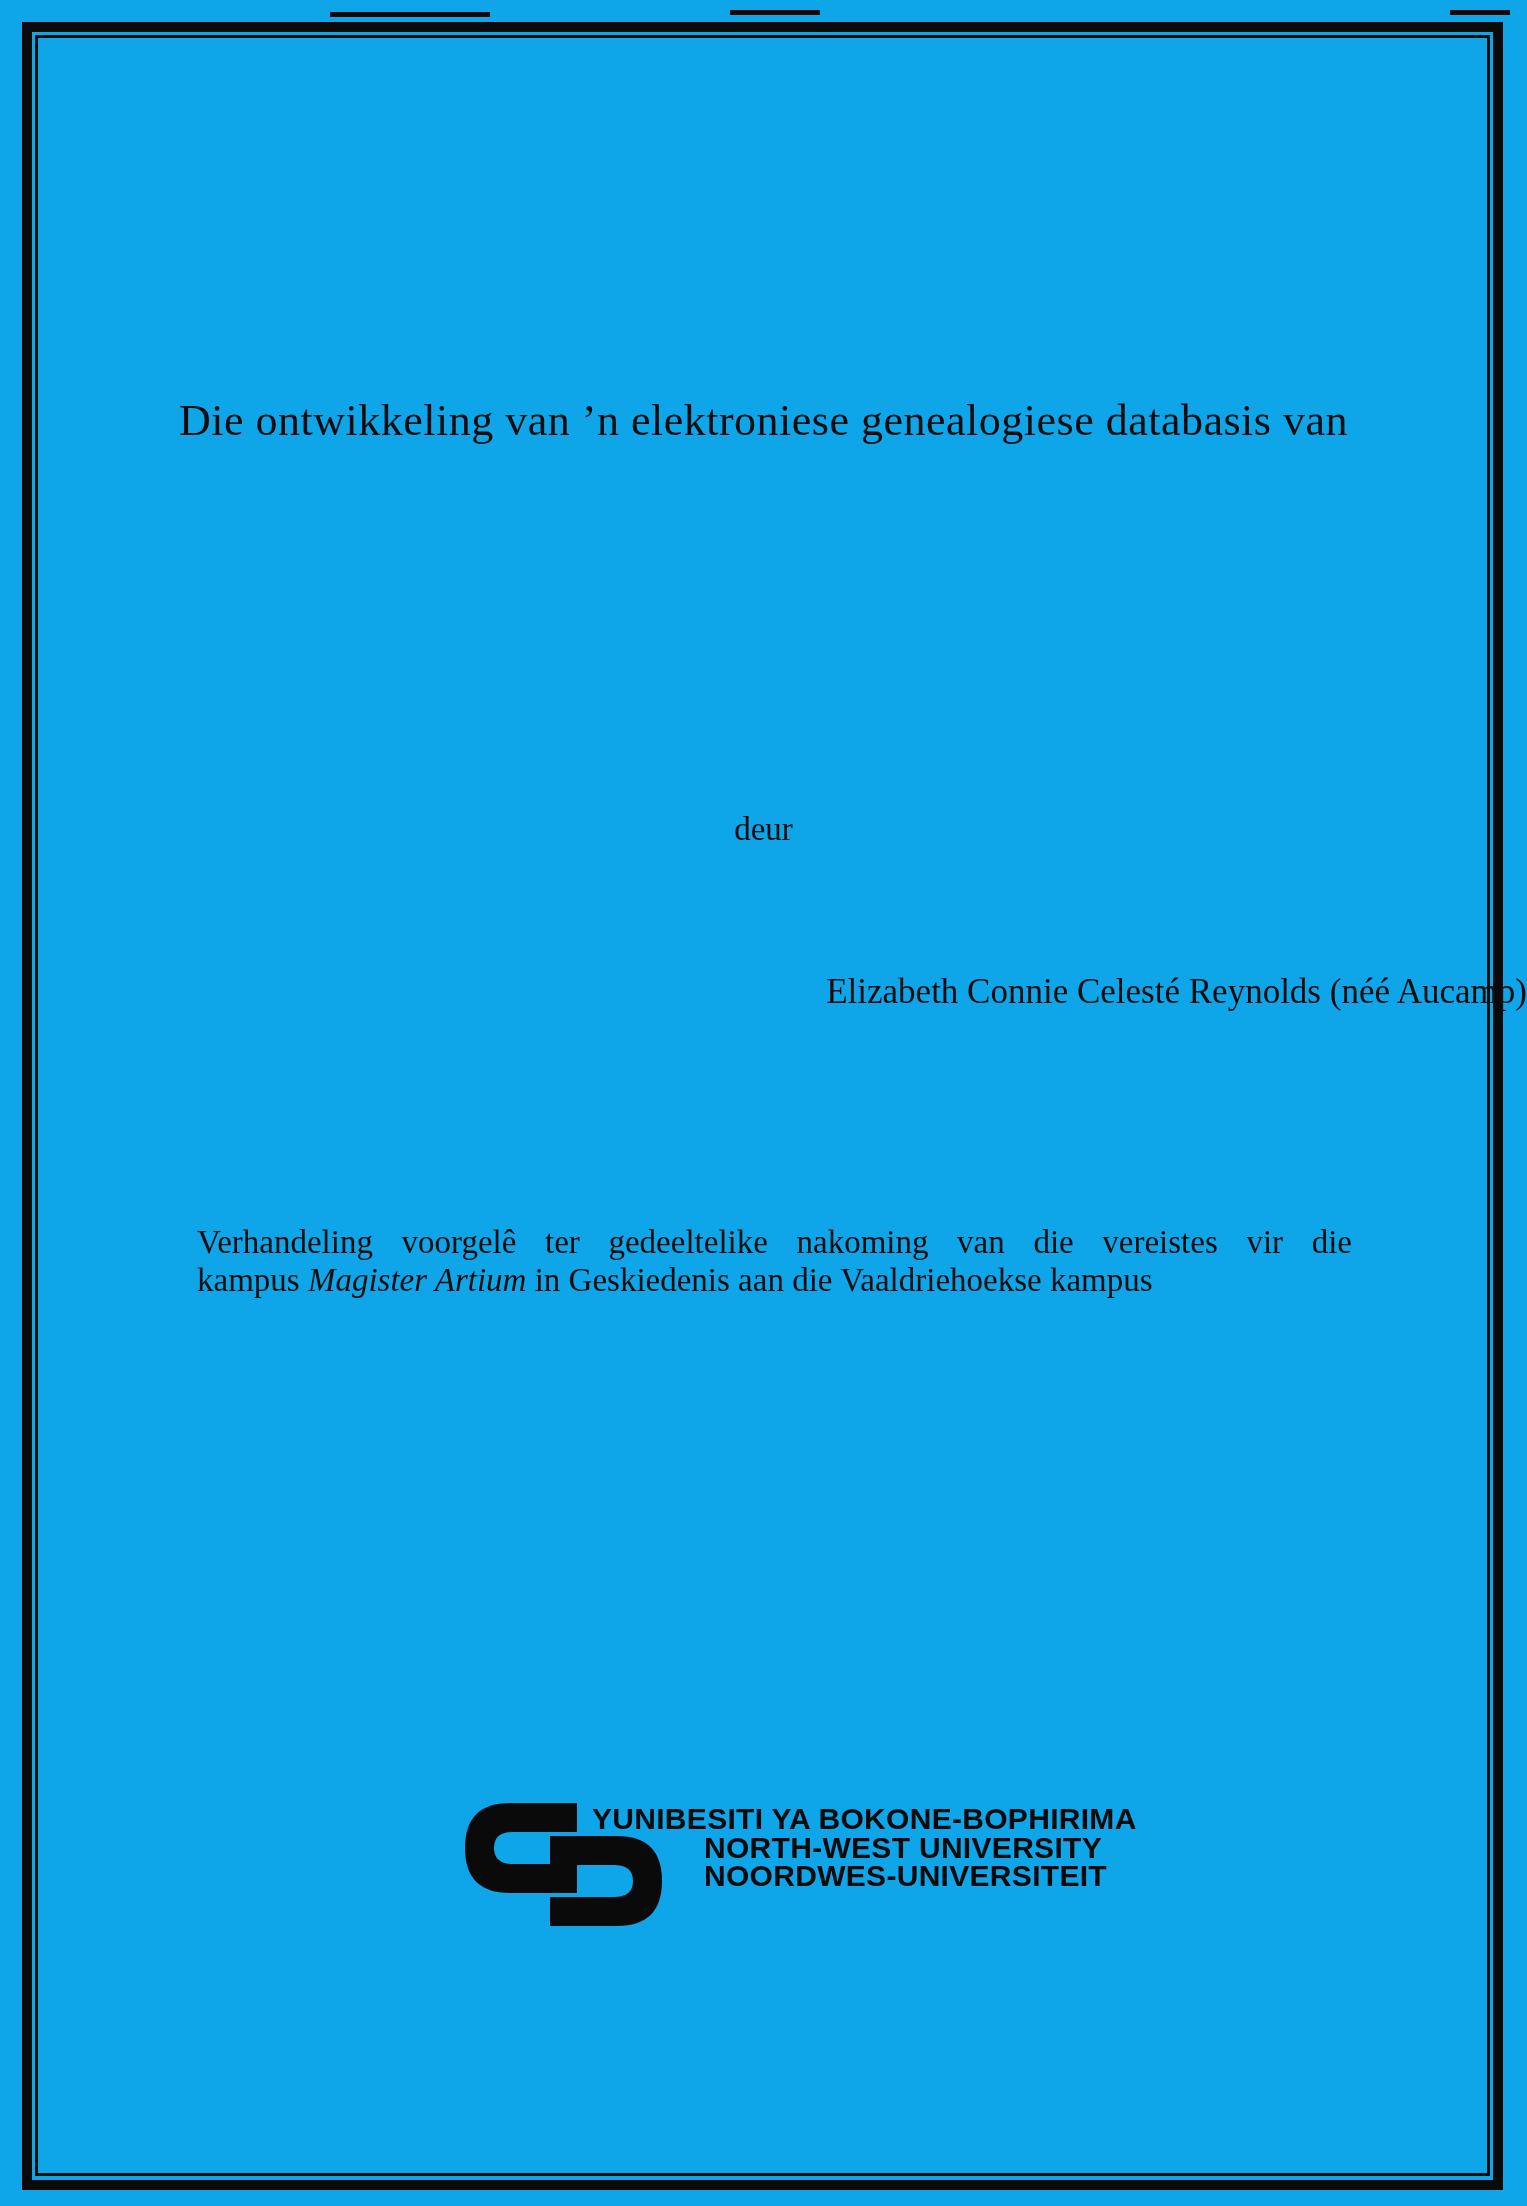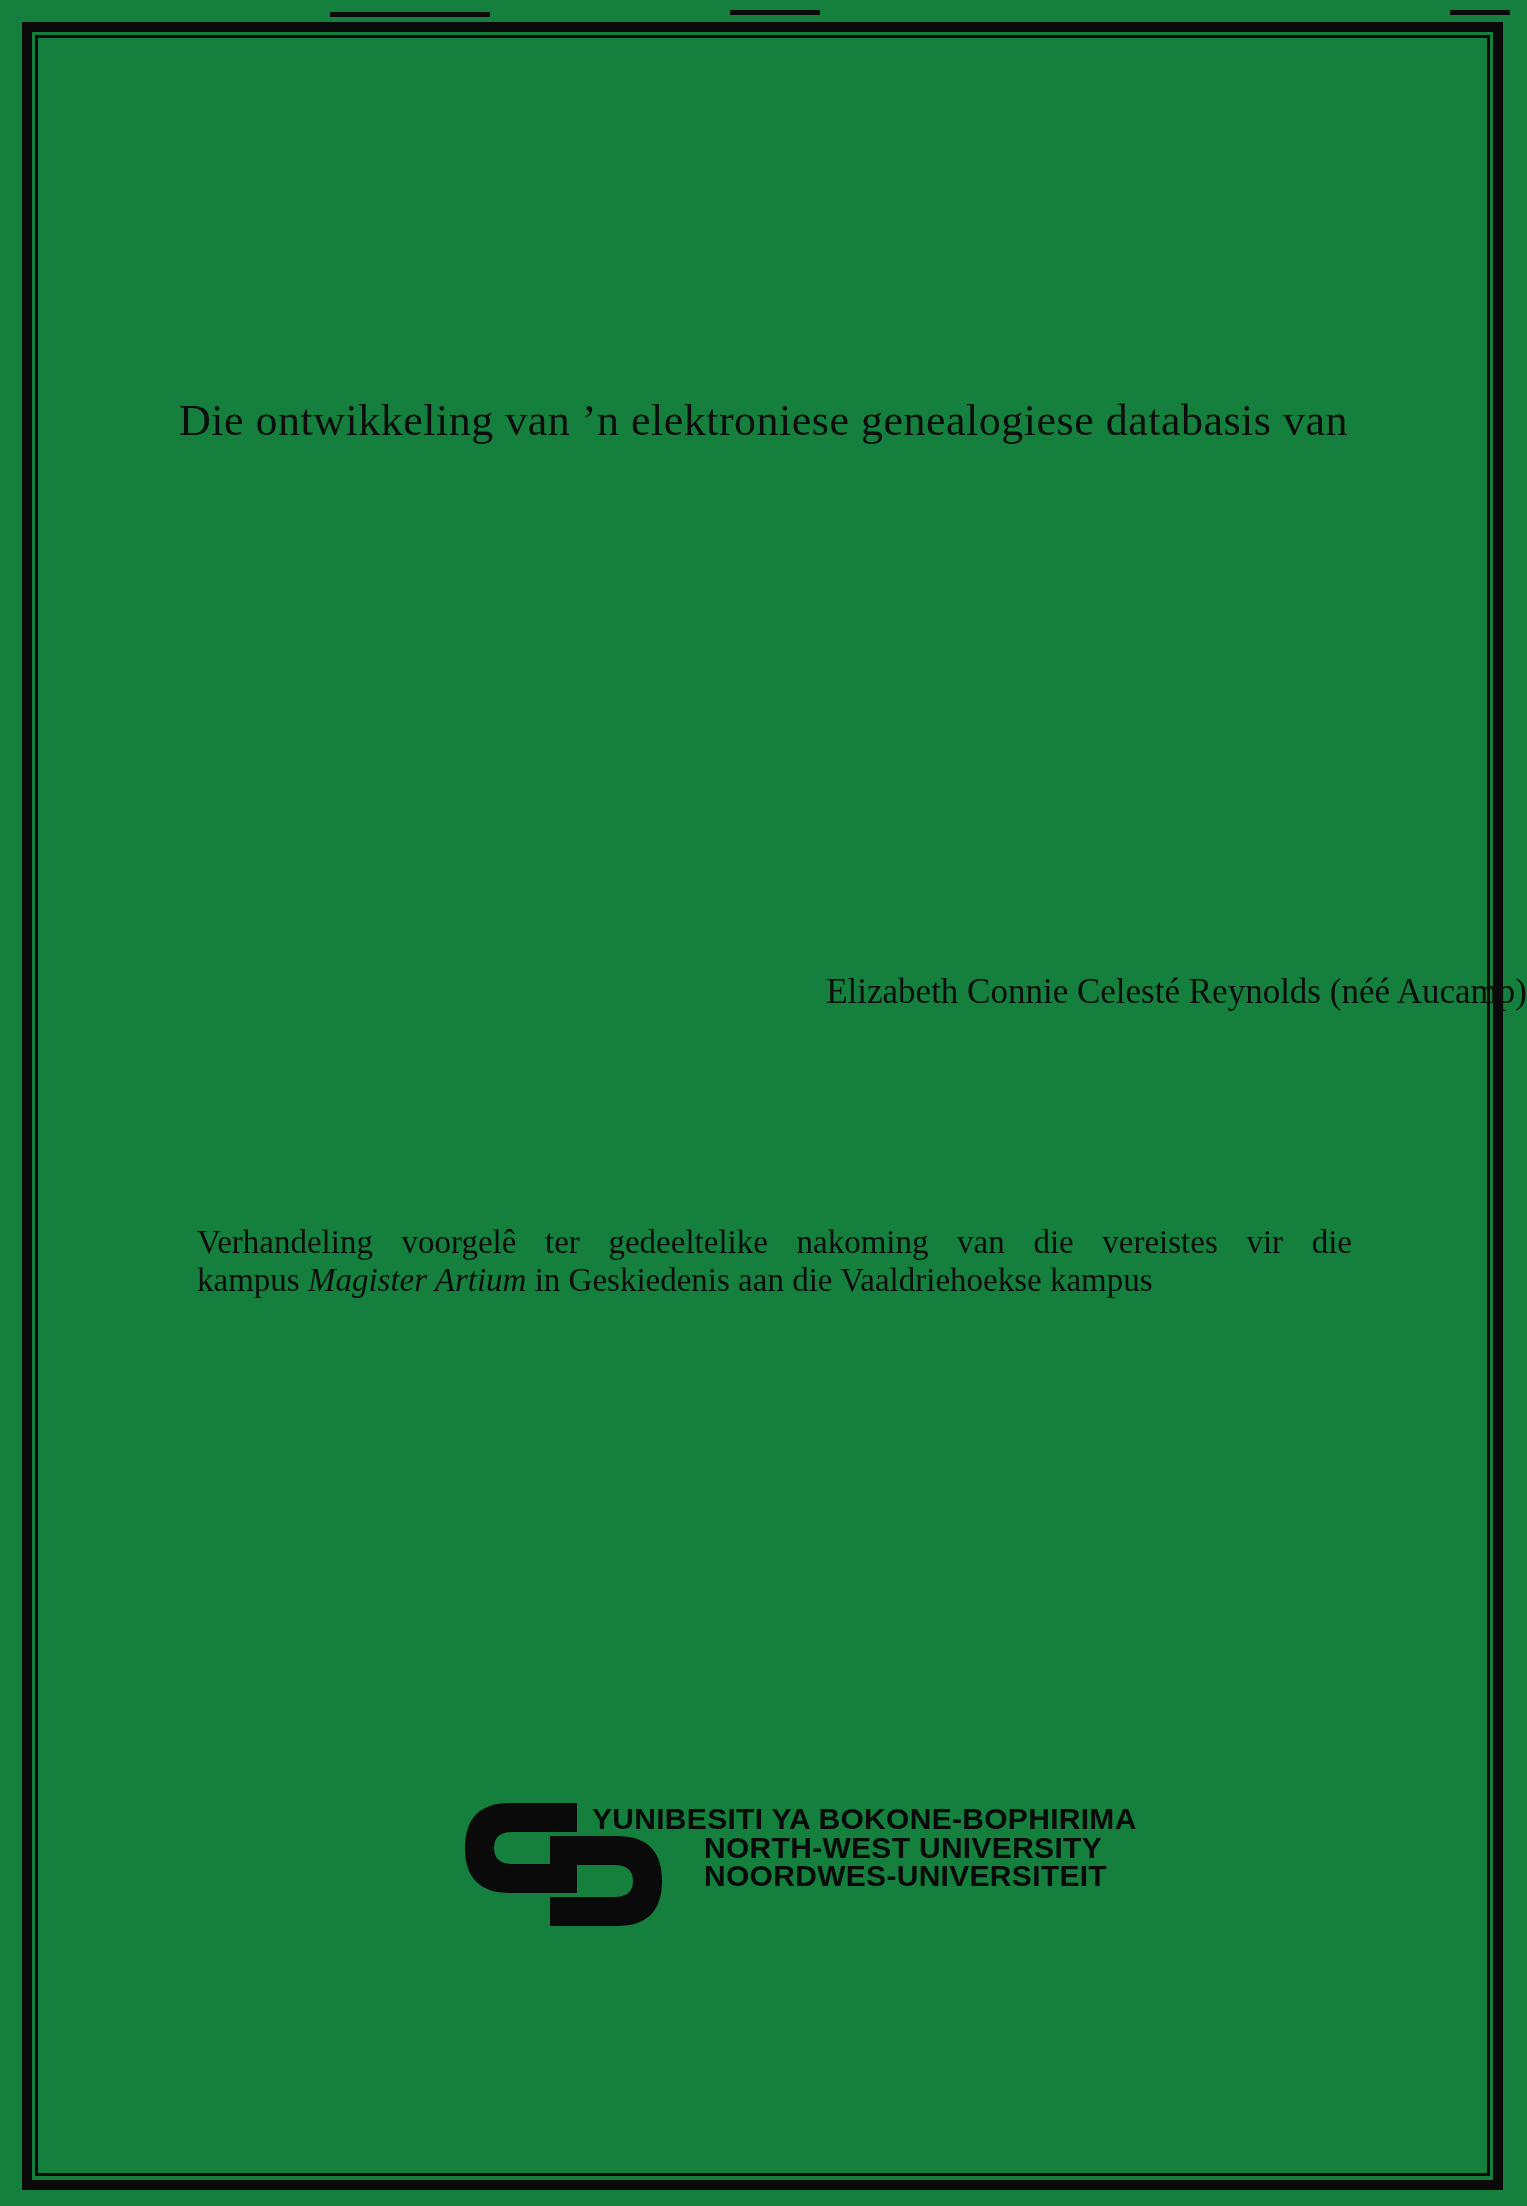--- a/index.html
+++ b/index.html
@@ -5,21 +5,21 @@
   * { margin: 0; padding: 0; box-sizing: border-box; }
   html, body { background: #ffffff; }
   body {
     width: 1527px; height: 2206px;
     font-family: "Liberation Serif", serif;
     position: relative;
     overflow: hidden;
   }
   .page {
     position: absolute; inset: 0;
-    background: #15803d;
+    background: #0ea5e9;
     color: #0d0d0d;
   }
   
   .border-outer {
     position: absolute; left: 22px; top: 22px; right: 24px; bottom: 16px;
     border: 10px solid #0a0a0a;
   }
   .border-inner {
     position: absolute; left: 35px; top: 35px; right: 37px; bottom: 30px;
     border: 3px solid #0a0a0a;
@@ -89,20 +89,21 @@
   <div class="border-outer"></div>
   <div class="border-inner"></div>
   <div class="artifact a1"></div>
   <div class="artifact a2"></div>
   <div class="artifact a3"></div>
 
   <h1 class="title">
     <span class="tline">Die ontwikkeling van ’n elektroniese genealogiese databasis van</span>
   </h1>
 
+  <div class="byline-label">deur</div>
 
   <div class="author">Elizabeth Connie Celesté Reynolds (néé Aucamp)</div>
 
   <div class="statement">
     <div class="justify-line">Verhandeling voorgelê ter gedeeltelike nakoming van die vereistes vir die</div>
     <div><span>kampus </span><em>Magister Artium</em><span> in Geskiedenis aan die Vaaldriehoekse kampus</span></div>
   </div>
 
 
   <svg class="logo-mark" viewBox="0 0 197 123" xmlns="http://www.w3.org/2000/svg" aria-hidden="true">

